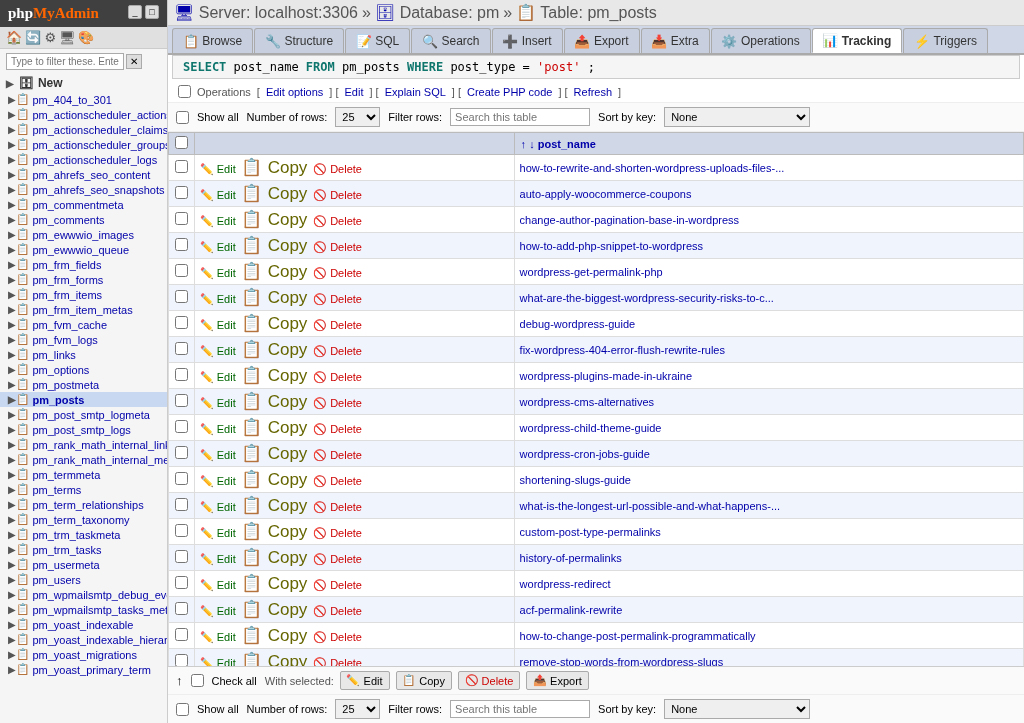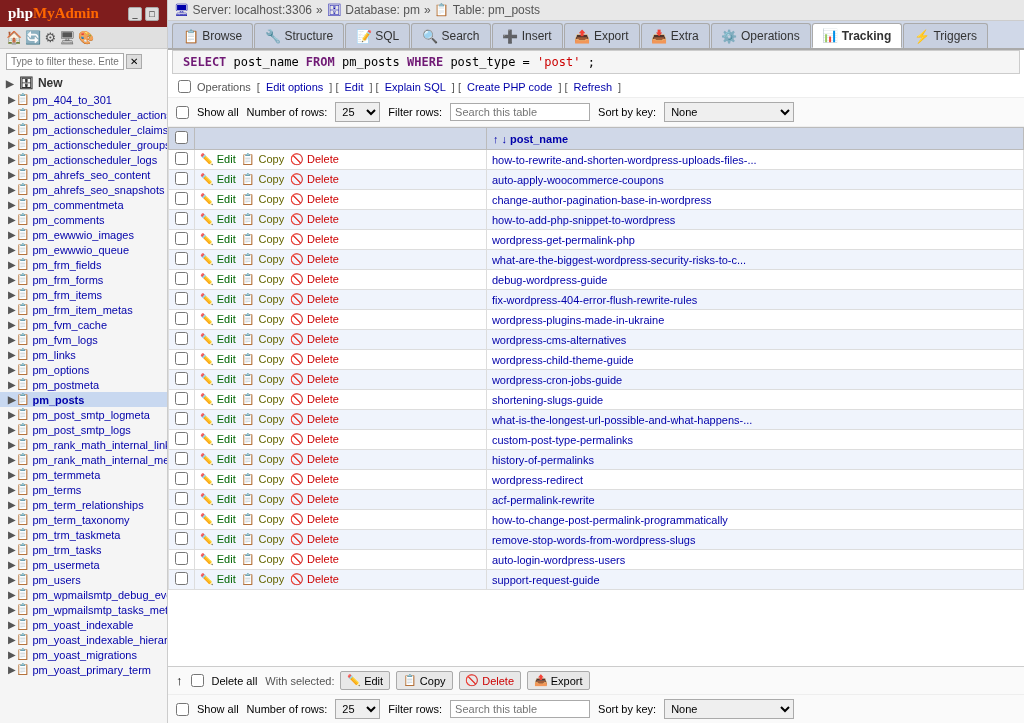--- a/index.html
+++ b/index.html
@@ -14,36 +14,36 @@
     .filter-box input { width: 110px; font-size: 11px; padding: 2px 4px; border: 1px solid #aaa; background: #fff; }
     .filter-box button { margin-left: 2px; font-size: 10px; border: 1px solid #aaa; background: #ddd; cursor: pointer; padding: 1px 3px; }
     .table-list { overflow-y: auto; flex: 1; }
     .table-item { display: flex; align-items: center; padding: 1px 4px 1px 8px; cursor: pointer; font-size: 11px; color: #00a; white-space: nowrap; overflow: hidden; text-overflow: ellipsis; }
     .new-section { padding: 2px 6px; display: flex; align-items: center; gap: 4px; cursor: pointer; font-size: 12px; font-weight: bold; color: #333; }
 
     
     #main { flex: 1; display: flex; flex-direction: column; overflow: hidden; background: #fff; }
 
     
-    #topbar { background: #e8e8e8; border-bottom: 1px solid #ccc; padding: 3px 6px; font-size: 12px; display: flex; align-items: center; gap: 4px; }
+    #topbar { background: #e8e8e8; border-bottom: 1px solid #ccc; padding: 3px 6px; font-size: 16px; display: flex; align-items: center; gap: 4px; }
     #topbar span { color: #555; }
 
     
     #navtabs { background: #d0d8e8; border-bottom: 2px solid #aaa; display: flex; padding: 2px 4px 0; gap: 1px; }
     .navtab { padding: 4px 10px; border: 1px solid #aaa; border-bottom: none; background: #c8d0e0; cursor: pointer; font-size: 12px; color: #333; display: flex; align-items: center; gap: 3px; border-radius: 3px 3px 0 0; }
     .navtab.active { background: #fff; border-bottom: 1px solid #fff; font-weight: bold; }
     .navtab-icon { font-size: 13px; }
 
     
     #query-info { background: #ffffcc; border: 1px solid #ccc; padding: 6px 10px; margin: 4px; font-size: 12px; color: #333; }
     #query-info .success { color: #090; font-weight: bold; }
 
     
     #sql-box { background: #f5f5f5; border: 1px solid #ccc; padding: 4px 10px; margin: 0 4px 4px; font-size: 12px; font-family: monospace; }
-    #sql-box .kw { color: #701a75; font-weight: bold; }
+    #sql-box .kw { color: #0f766e; font-weight: bold; }
     #sql-box .str { color: #c00; }
 
     
     #profiling-row { padding: 2px 10px 4px; font-size: 11px; color: #555; display: flex; align-items: center; gap: 6px; }
     #profiling-row a { color: #00a; }
     #profiling-row input[type=checkbox] { margin: 0; }
 
     
     #filter-bar { display: flex; align-items: center; gap: 8px; padding: 4px 8px; border-top: 1px solid #eee; border-bottom: 1px solid #eee; background: #fafafa; }
     #filter-bar label { font-size: 11px; }
@@ -55,40 +55,40 @@
     
     #data-table-wrap { overflow: auto; flex: 1; }
     #data-table { border-collapse: collapse; width: 100%; font-size: 11px; }
     #data-table th { background: #d0d8e8; border: 1px solid #bbb; padding: 3px 6px; text-align: left; white-space: nowrap; }
     #data-table th a { color: #00a; text-decoration: none; }
     #data-table td { border: 1px solid #ddd; padding: 2px 5px; white-space: nowrap; vertical-align: middle; }
     #data-table tr:nth-child(even) { background: #f0f4fc; }
     #data-table tr:nth-child(odd) { background: #fff; }
     .col-check { width: 18px; text-align: center; }
     .action-edit { color: #060; text-decoration: none; font-size: 11px; }
-    .action-copy { color: #660; text-decoration: none; font-size: 11px; }
+    .action-copy { color: #660; text-decoration: none; font-size: 17px; }
     .action-delete { color: #c00; text-decoration: none; font-size: 11px; }
     .post-name { color: #00a; }
 
     
     #bottom-bar { background: #fafafa; border-top: 1px solid #ccc; padding: 4px 8px; display: flex; align-items: center; gap: 8px; font-size: 11px; flex-shrink: 0; }
     .bottom-btn { display: flex; align-items: center; gap: 3px; padding: 2px 6px; border: 1px solid #aaa; background: #e8e8e8; cursor: pointer; border-radius: 2px; font-size: 11px; }
     #with-selected { display: flex; align-items: center; gap: 6px; }
     #with-selected label { color: #555; }
 
     
     #bottom-filter { display: flex; align-items: center; gap: 8px; padding: 4px 8px; border-top: 1px solid #eee; background: #fafafa; flex-shrink: 0; }
     #bottom-filter label { font-size: 11px; }
     #bottom-filter input[type=text] { border: 1px solid #aaa; padding: 2px 4px; font-size: 11px; width: 140px; }
     #bottom-filter select { border: 1px solid #aaa; padding: 2px; font-size: 11px; }
 
-    .sort-select { width: 130px; }
+    .sort-select { width: 146px; }
     .rows-select { width: 45px; }
 
-    #phpmyadmin-banner { background: #7f1d1d; padding: 5px 8px; display: flex; align-items: center; justify-content: space-between; }
+    #phpmyadmin-banner { background: #404040; padding: 5px 8px; display: flex; justify-content: space-between; }
     #phpmyadmin-banner .logo-text { color: #ff6600; font-weight: bold; font-size: 15px; font-family: Georgia, serif; }
     #phpmyadmin-banner .logo-text span { color: #fff; }
     .banner-btns { display: flex; gap: 3px; }
     .banner-btn { width: 14px; height: 14px; border: 1px solid #aaa; border-radius: 2px; cursor: pointer; font-size: 9px; display: flex; align-items: center; justify-content: center; background: #ddd; }
     .sidebar-tool-icons { display: flex; align-items: center; gap: 3px; padding: 3px 6px; background: #e0e0e0; border-bottom: 1px solid #ccc; }
     .sidebar-tool-icons span { font-size: 13px; cursor: pointer; color: #555; }
     .tree-toggle { font-size: 10px; color: #555; margin-right: 1px; }
   </style>
 </head>
 <body>
@@ -718,21 +718,21 @@
       <span class="post-name">support-request-guide</span>
     </td>
   </tr>
         </tbody>
     </table>
   </div>
 
   <div id="bottom-bar">
     <span style="font-size:13px;">↑</span>
     <input type="checkbox" style="">
-    <span>Delete all</span>
+    <span>Check all</span>
     <div id="with-selected">
       <label>With selected:</label>
       <button class="bottom-btn">
         <span>✏️</span>
         <span>Edit</span>
       </button>
       <button class="bottom-btn">
         <span>📋</span>
         <span>Copy</span>
       </button>

